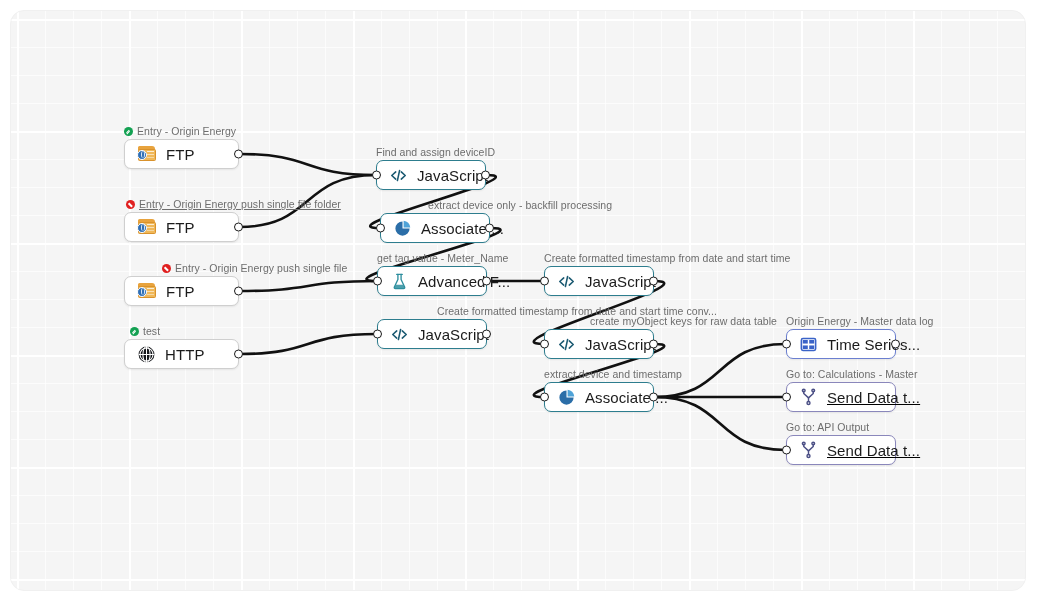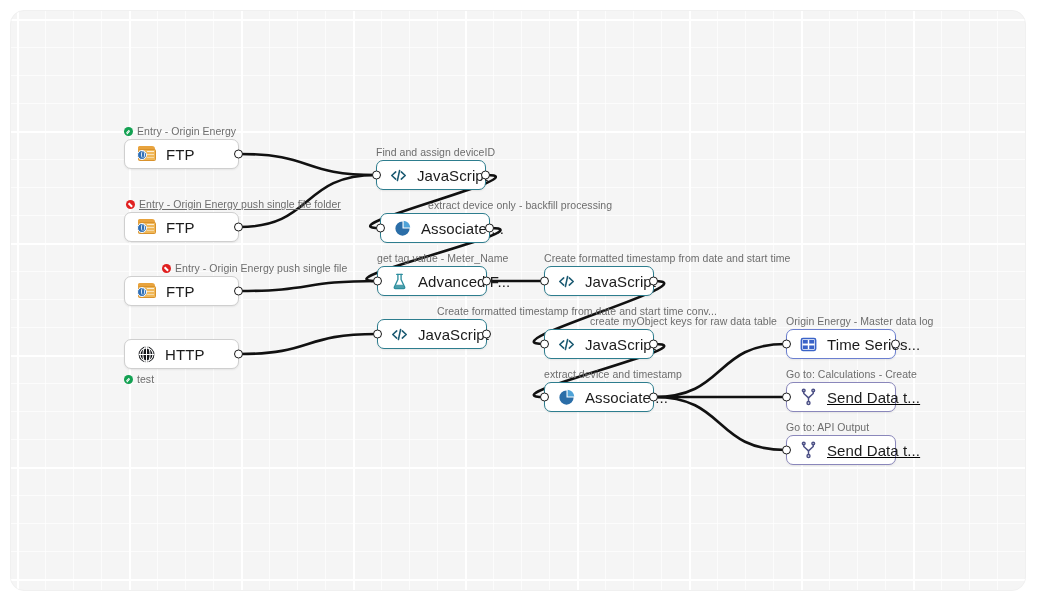--- a/index.html
+++ b/index.html
@@ -186,21 +186,21 @@
         <div class="node trigger" style="left: 113px; top: 265px; width: 115px; height: 30px;">
           <span class="ico-ftp" style="flex: 0 0 auto; display: flex; align-items: center;">
             <span class="f-back"></span>
             <span class="f-body"></span>
             <span class="f-strip"></span>
             <span class="f-globe"></span>
           </span>
           <span class="nlabel">FTP</span>
           <span class="port out"></span>
         </div>
-        <div class="caption" style="left: 113px; top: 314px; margin-top: 48px;"><span class="badge ok"></span><span>test</span></div>
+        <div class="caption" style="left: 119px; top: 314px;"><span class="badge ok"></span><span>test</span></div>
         <div class="node trigger" style="left: 113px; top: 328px; width: 115px; height: 30px;">
           <span style="flex: 0 0 auto; display: flex; align-items: center;">
             <svg class="icon" viewBox="0 0 24 24">
               <circle cx="12" cy="12" r="10" fill="#16181c"></circle>
               <g stroke="#ffffff" stroke-width="1.3" fill="none">
                 <ellipse cx="12" cy="12" rx="4.6" ry="10" transform="translate(0,0)"></ellipse>
                 <line x1="2" y1="12" x2="22" y2="12"></line>
                 <line x1="12" y1="2" x2="12" y2="22"></line>
                 <circle cx="12" cy="12" r="8.2"></circle>
               </g>
@@ -316,21 +316,21 @@
               <rect x="4.8" y="6.3" width="6.3" height="4.5" fill="#3a63c8"></rect>
               <rect x="12.9" y="6.3" width="6.3" height="4.5" fill="#3a63c8"></rect>
               <rect x="4.8" y="13.2" width="6.3" height="4.5" fill="#3a63c8"></rect>
               <rect x="12.9" y="13.2" width="6.3" height="4.5" fill="#3a63c8"></rect>
             </svg>
           </span>
           <span class="nlabel">Time Series...</span>
           <span class="port in"></span>
           <span class="port out"></span>
         </div>
-        <div class="caption" style="left: 775px; top: 357px;"><span>Go to: Calculations - Create</span></div>
+        <div class="caption" style="left: 775px; top: 357px;"><span>Go to: Calculations - Master</span></div>
         <div class="node output-purple" style="left: 775px; top: 371px; width: 110px; height: 30px;">
           <span style="flex: 0 0 auto; display: flex; align-items: center;">
             <svg class="icon" viewBox="0 0 24 24">
               <g fill="none" stroke="#4b4f85" stroke-width="1.8" stroke-linecap="round" stroke-linejoin="round">
                 <path d="M6 4 L6 7 L12 12.5 L18 7 L18 4"></path>
                 <line x1="12" y1="12.5" x2="12" y2="17"></line>
                 <circle cx="6" cy="3.2" r="1.7"></circle>
                 <circle cx="18" cy="3.2" r="1.7"></circle>
                 <circle cx="12" cy="19" r="1.9"></circle>
               </g>

